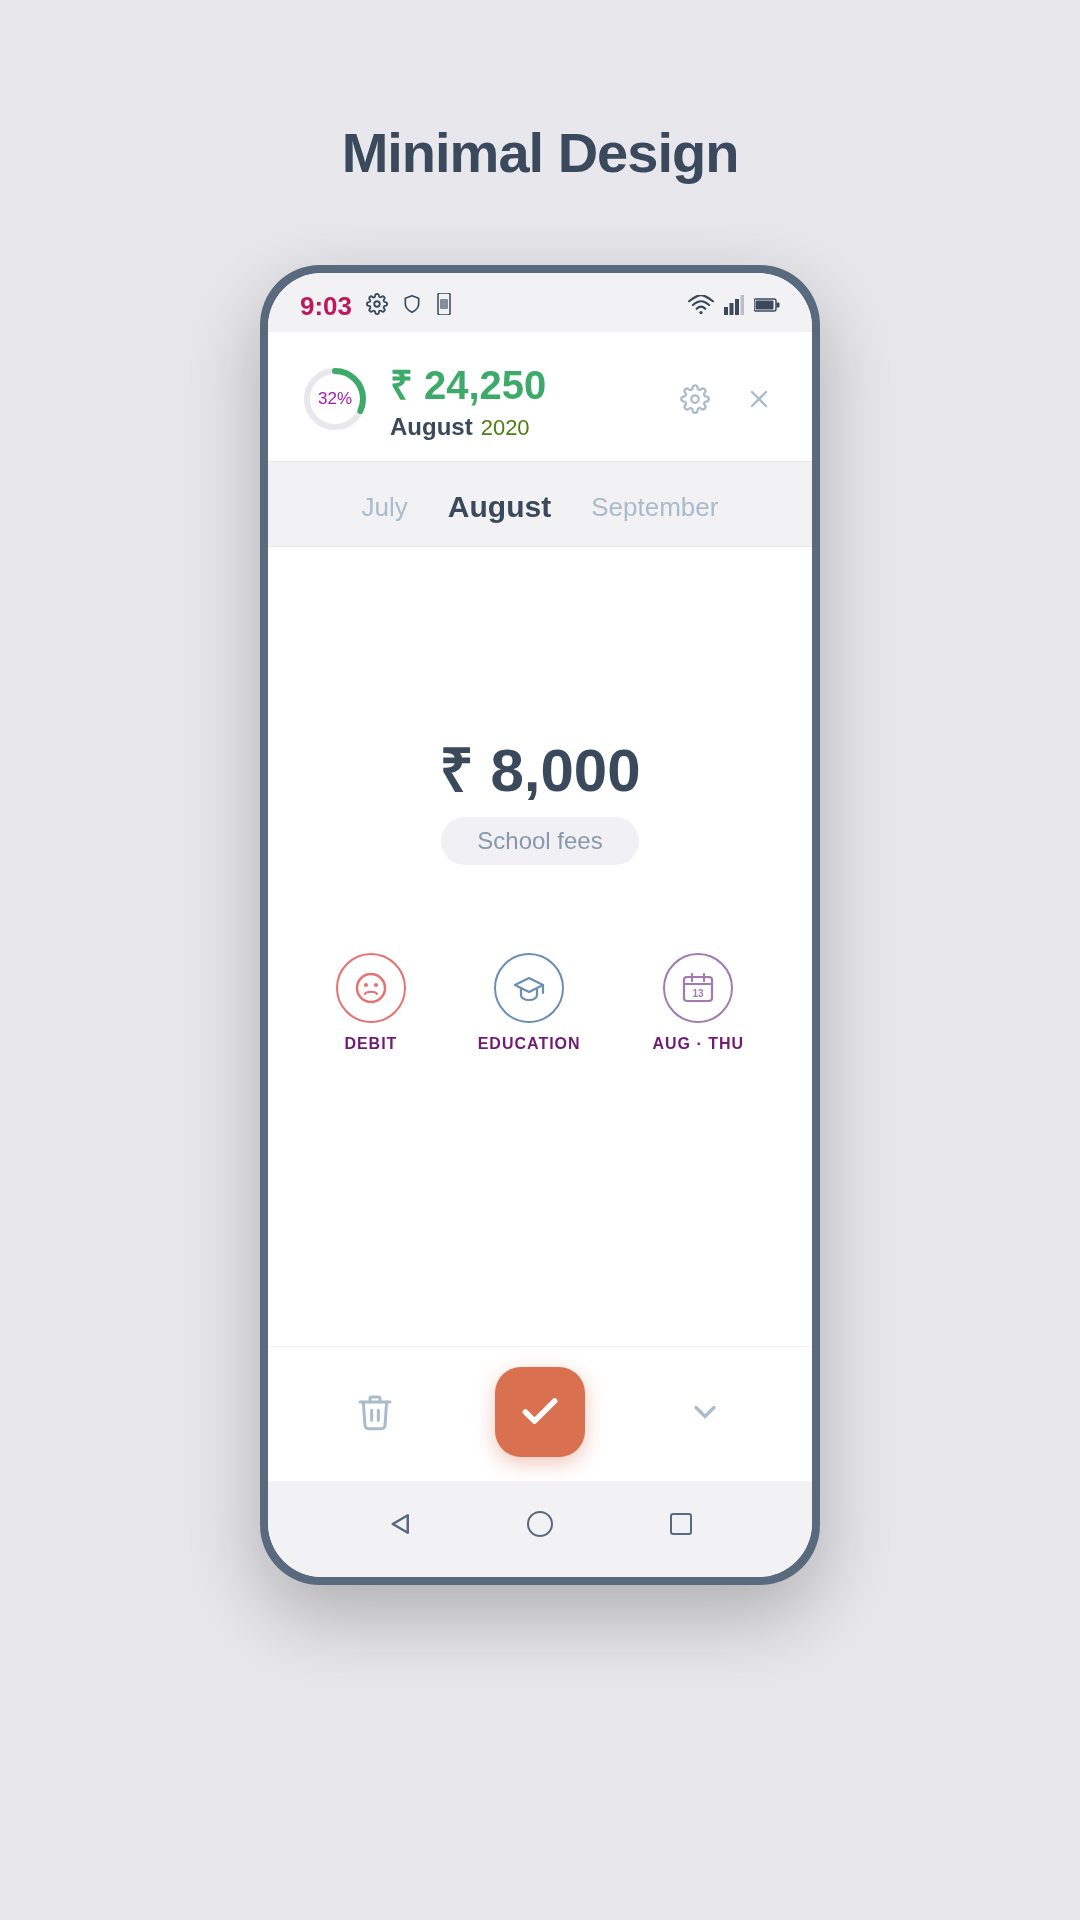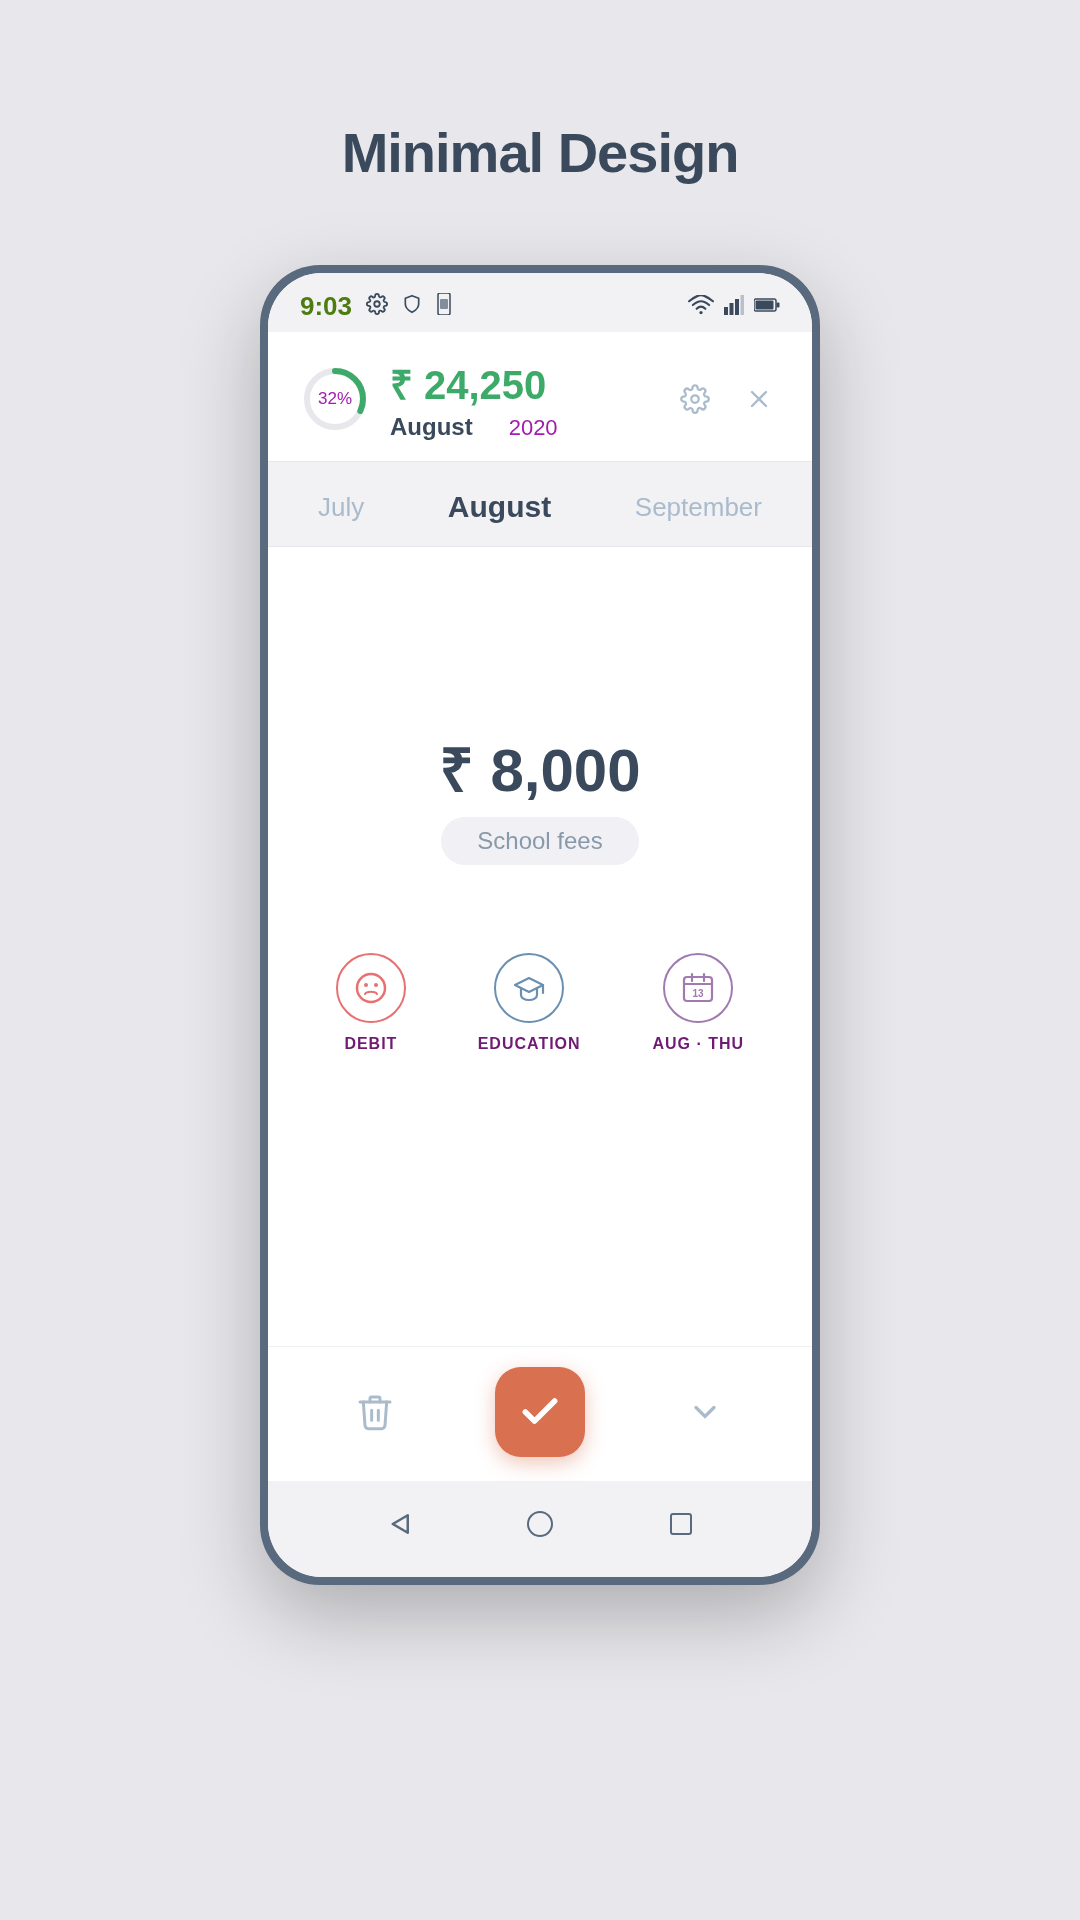--- a/index.html
+++ b/index.html
@@ -55,21 +55,21 @@
 
     .status-left {
       display: flex;
       align-items: center;
       gap: 14px;
     }
 
     .status-time {
       font-size: 26px;
       font-weight: 600;
-      color: #4d7c0f;
+      color: #be185d;
     }
 
     .status-icon {
       color: #3a4a5c;
       font-size: 22px;
     }
 
     .status-right {
       display: flex;
       align-items: center;
@@ -128,22 +128,21 @@
     }
 
     .header-month {
       font-size: 24px;
       font-weight: 700;
       color: #3a4a5c;
     }
 
     .header-year {
       font-size: 22px;
-      color: #a21caf;
-      margin-left: 28px;
+      color: #4d7c0f;
     }
 
     .header-icons {
       display: flex;
       align-items: center;
       gap: 22px;
     }
 
     .header-icon-btn {
       width: 42px;
@@ -152,22 +151,22 @@
       align-items: center;
       justify-content: center;
       color: #8899aa;
     }
 
     
     .month-tabs {
       background: #f2f2f5;
       display: flex;
       align-items: center;
-      justify-content: space-between;
-      padding: 22px 30px 16px;
+      justify-content: center;
+      padding: 22px 20px 16px;
       flex-shrink: 0;
     }
 
     .month-tab {
       font-size: 26px;
       color: #aabbcc;
       padding: 6px 20px;
       cursor: pointer;
     }
 

